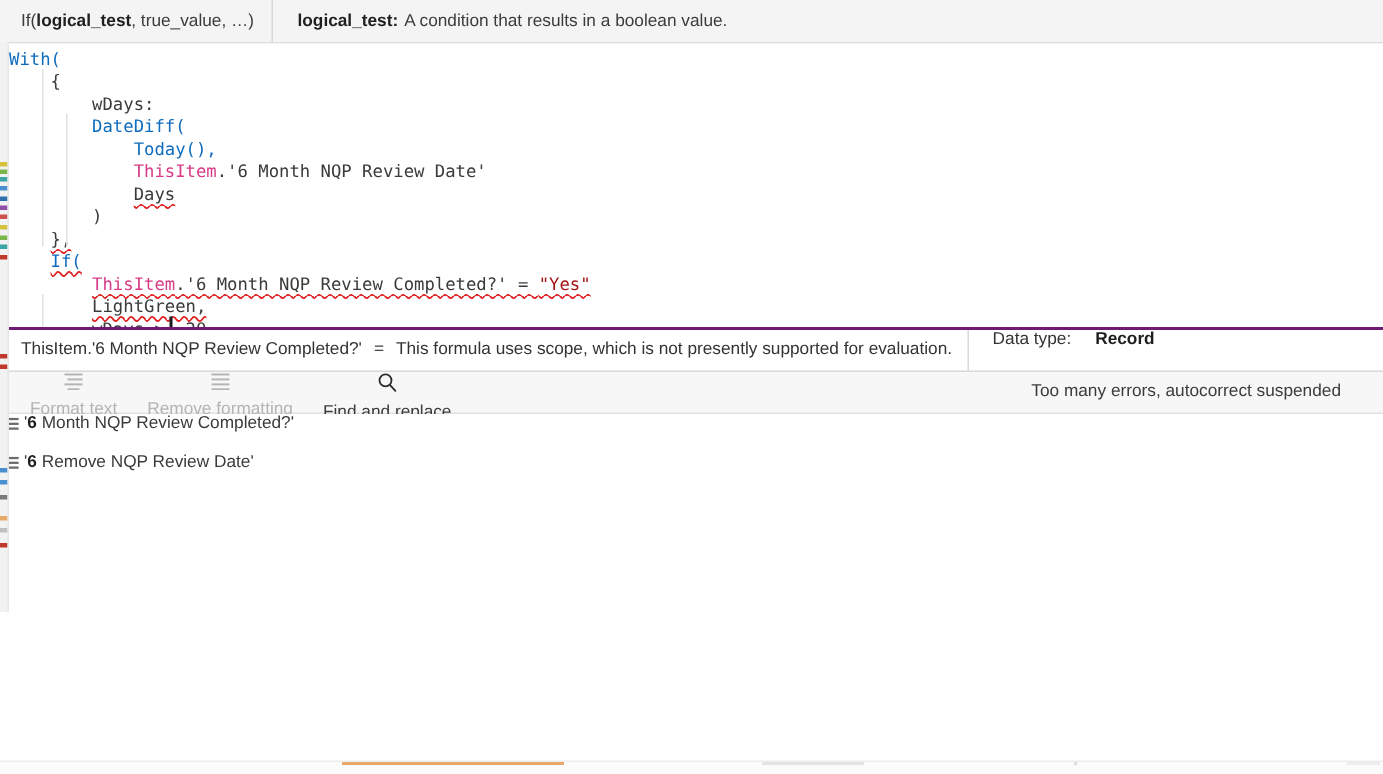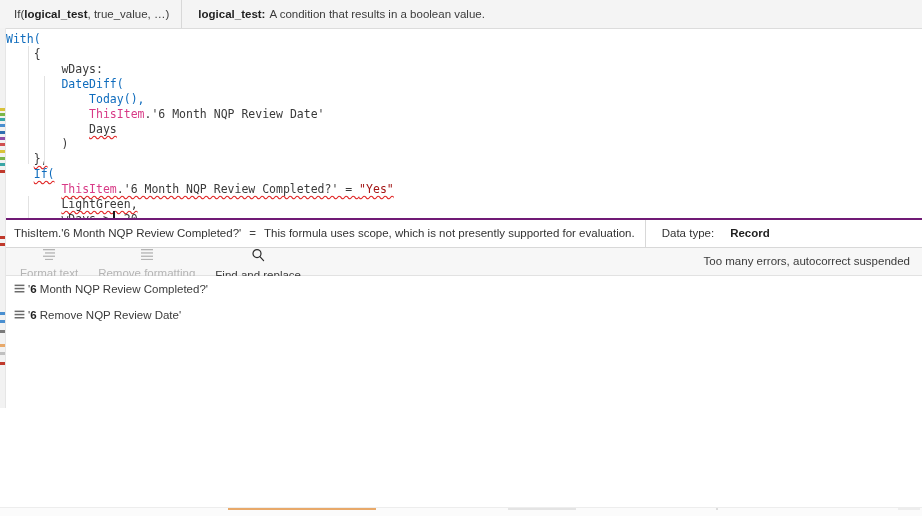--- a/index.html
+++ b/index.html
@@ -141,21 +141,20 @@
     display: flex;
     align-items: center;
     padding: 0 10px 0 14px;
     border-right: 1px solid #d8d8d8;
     white-space: nowrap;
     flex: 0 0 auto;
   }
   .eval-eq { padding: 0 8px; color: #444; }
   .eval-type {
     display: flex;
-    align-items: center;
     padding: 0 10px 0 16px;
     white-space: nowrap;
   }
   .eval-type b { font-weight: bold; color: #1f1f1f; margin-left: 16px; }
 
   
   .cmd-bar {
     height: 27px;
     min-height: 27px;
     background: #f7f7f7;
@@ -174,42 +173,42 @@
     height: 100%;
     white-space: nowrap;
     color: #3b3b3b;
     cursor: default;
     flex-direction: column;
   }
   .cmd.disabled { color: #b4b4b4; }
   .cmd-icon { display: inline-flex; align-items: center; justify-content: center; width: 14px; height: 14px; }
   .cmd-note {
     position: absolute;
-    right: 12px;
+    right: 28px;
     top: 0;
     height: 100%;
     display: flex;
     align-items: center;
     color: #3b3b3b;
     font-size: 11.5px;
     white-space: nowrap;
   }
 
   
   .suggest {
     flex: 1 1 auto;
     background: #ffffff;
     position: relative;
     overflow: hidden;
   }
   .sg-item {
     height: 26px;
     display: flex;
-    align-items: center;
-    padding-left: 12px;
+    align-items: flex-start;
+    padding-left: 0;
     font-size: 11.5px;
     color: #3b3b3b;
     cursor: default;
   }
   .sg-icon {
     width: 14px;
     min-width: 14px;
     height: 14px;
     display: inline-flex;
     align-items: center;

